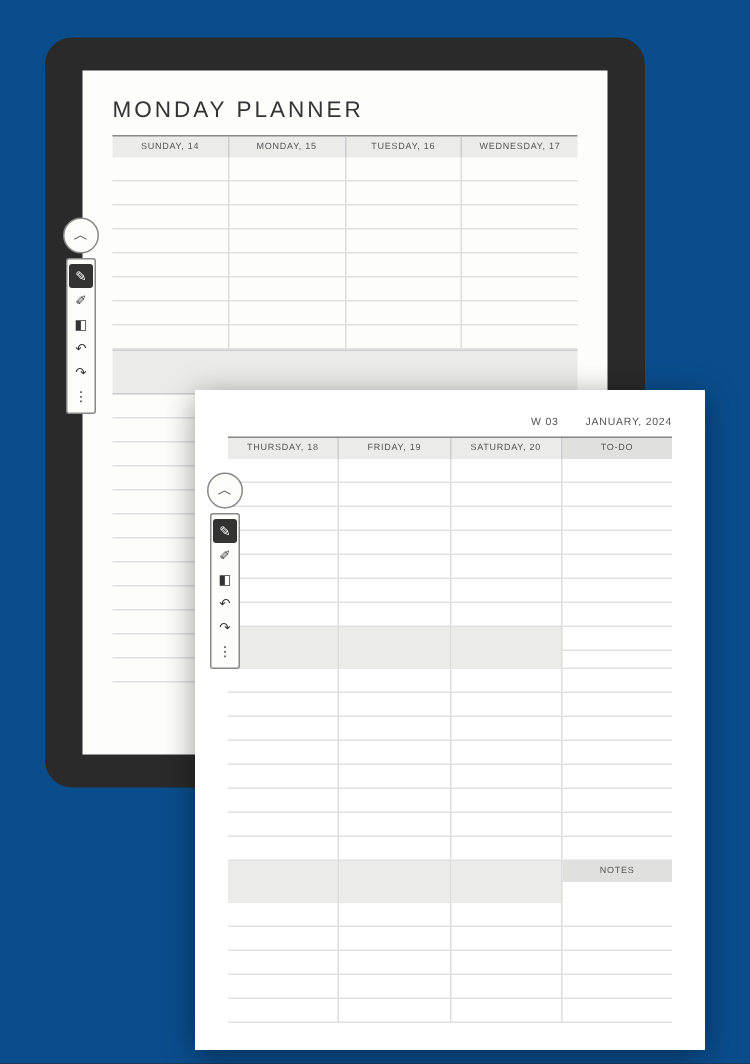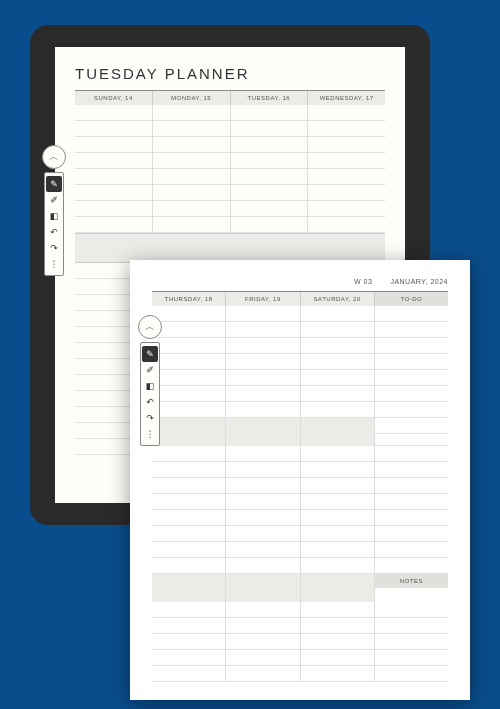--- a/index.html
+++ b/index.html
@@ -148,21 +148,21 @@
   .todo-col .line { height: 16px; }
   .gray-2 { background: #ebebe8; height: 28px; }
 
   .page2 .toolbar { left: 8px; top: 55px; }
 </style>
 </head>
 <body>
 
 <div class="tablet">
   <div class="page1">
-    <div class="title">TUESDAY PLANNER</div>
+    <div class="title">MONDAY PLANNER</div>
     <div class="day-headers">
       <div class="day-header">SUNDAY, 14</div>
       <div class="day-header">MONDAY, 15</div>
       <div class="day-header">TUESDAY, 16</div>
       <div class="day-header">WEDNESDAY, 17</div>
     </div>
     <div class="day-cols">
       <div class="day-col">
           <div class="line"></div>
           <div class="line"></div>

